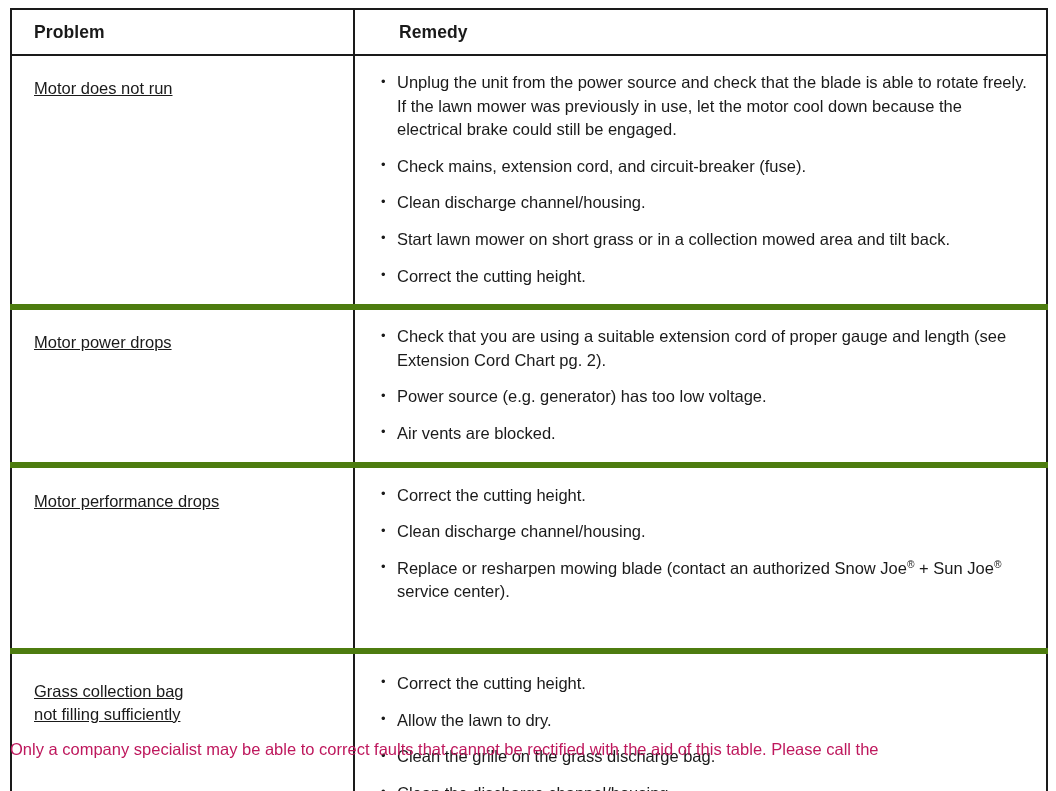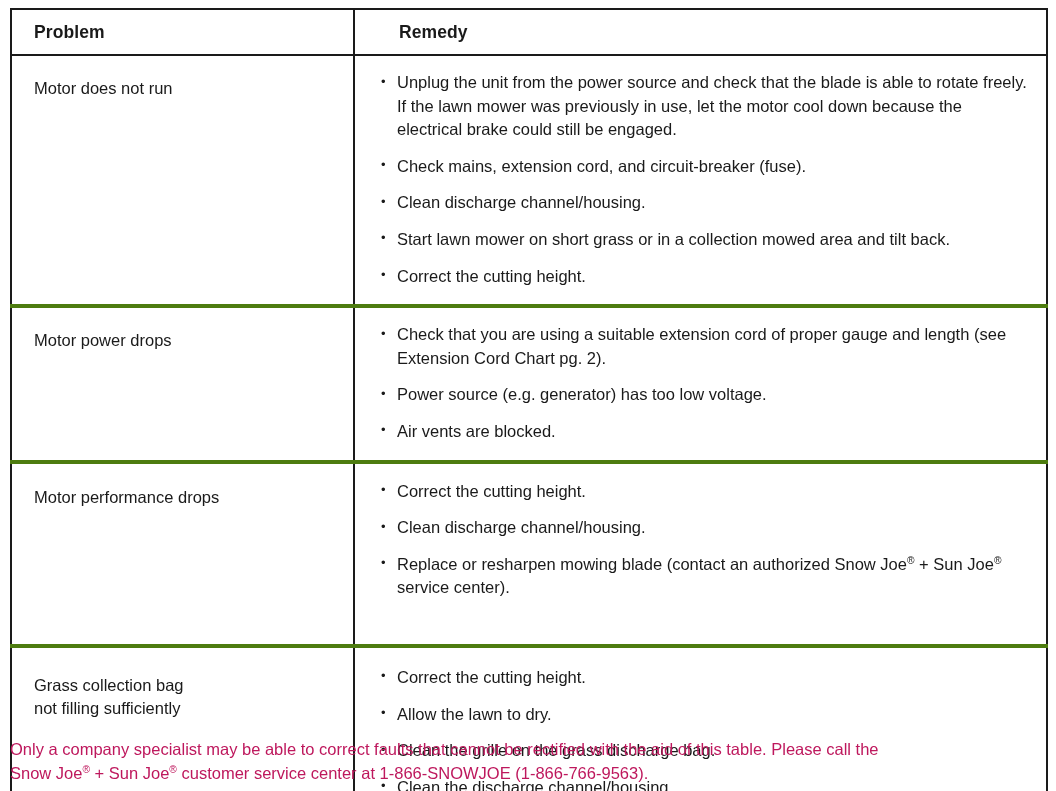--- a/index.html
+++ b/index.html
@@ -44,32 +44,33 @@
     vertical-align: middle;
     font-size: 17.5px;
     font-weight: bold;
     letter-spacing: 0.1px;
     padding: 11px 0 11px 22px;
     height: 22px;
   }
   thead th:last-child { border-right: none; padding-left: 44px; }
 
   tbody td {
-    border-top: 4px solid #4d7c0f;
+    border-top: 6px solid #4d7c0f;
     border-right: 2px solid #1a1a1a;
     vertical-align: top;
     font-size: 16.5px;
     padding: 0;
   }
   tbody td:last-child { border-right: none; margin-left: 16px; }
   tbody tr:first-child td { border-top: none; }
 
   .problem-cell {
     padding: 21px 14px 18px 22px;
     line-height: 1.38;
+    text-decoration: underline;
   }
   .problem-cell .pline { display: block; }
 
   .remedy-cell {
     padding: 16px 16px 16px 26px;
   }
   ul.remedy-list {
     list-style: none;
     margin: 0;
     padding: 0;
@@ -187,16 +188,15 @@
                 <li>Clean the discharge channel/housing.</li>
               </ul>
             </td>
           </tr>
         </tbody>
     </table>
   </div>
 
   <div class="footnote" id="footnote">
       <span class="fline">Only a company specialist may be able to correct faults that cannot be rectified with the aid of this table. Please call the</span>
-      <span class="fline">Snow Joe<sup class="reg">®</sup> + Sun Joe<sup class="reg">®</sup> customer service center at 1-866-SNOWJOE (1-866-766-9563).</span>
     </div>
 
 </div>
 
 </body></html>

